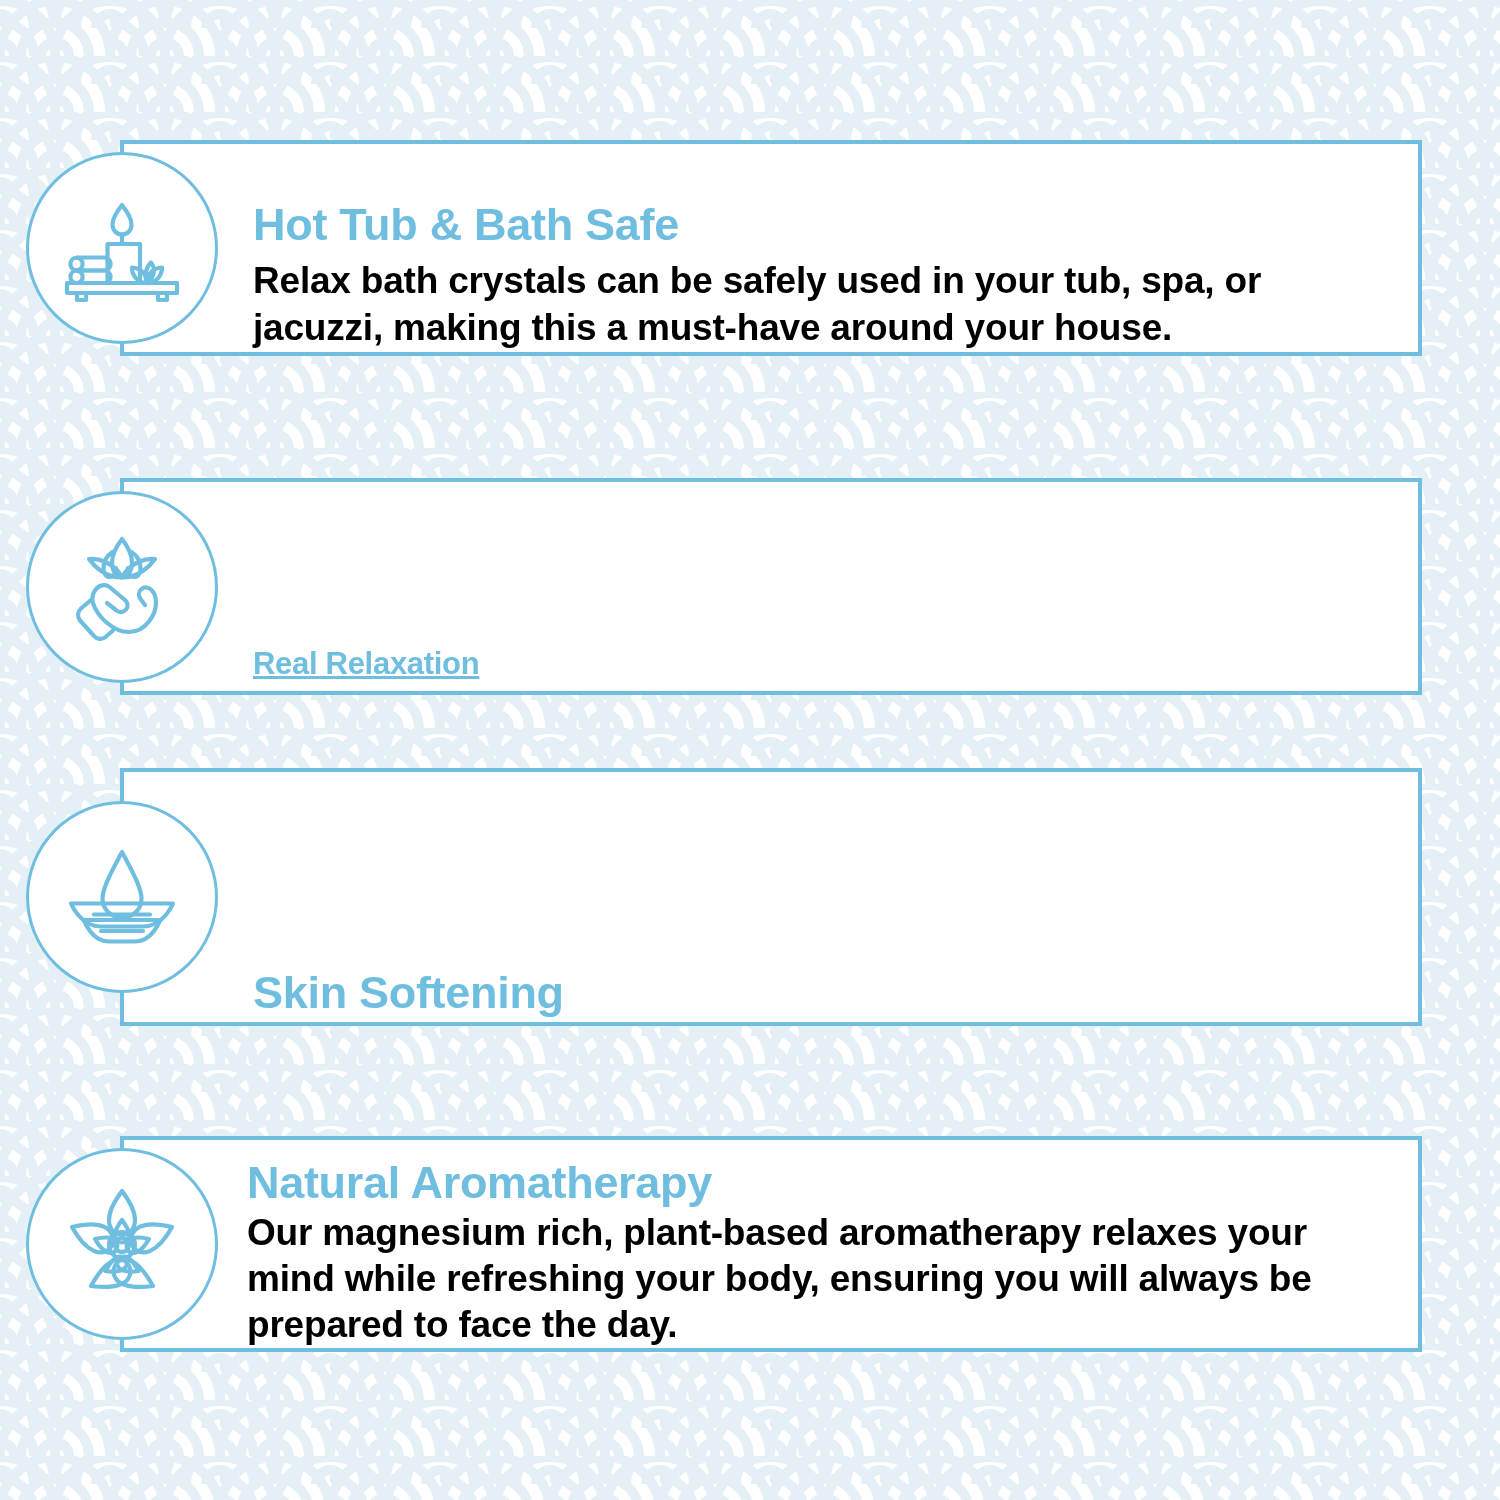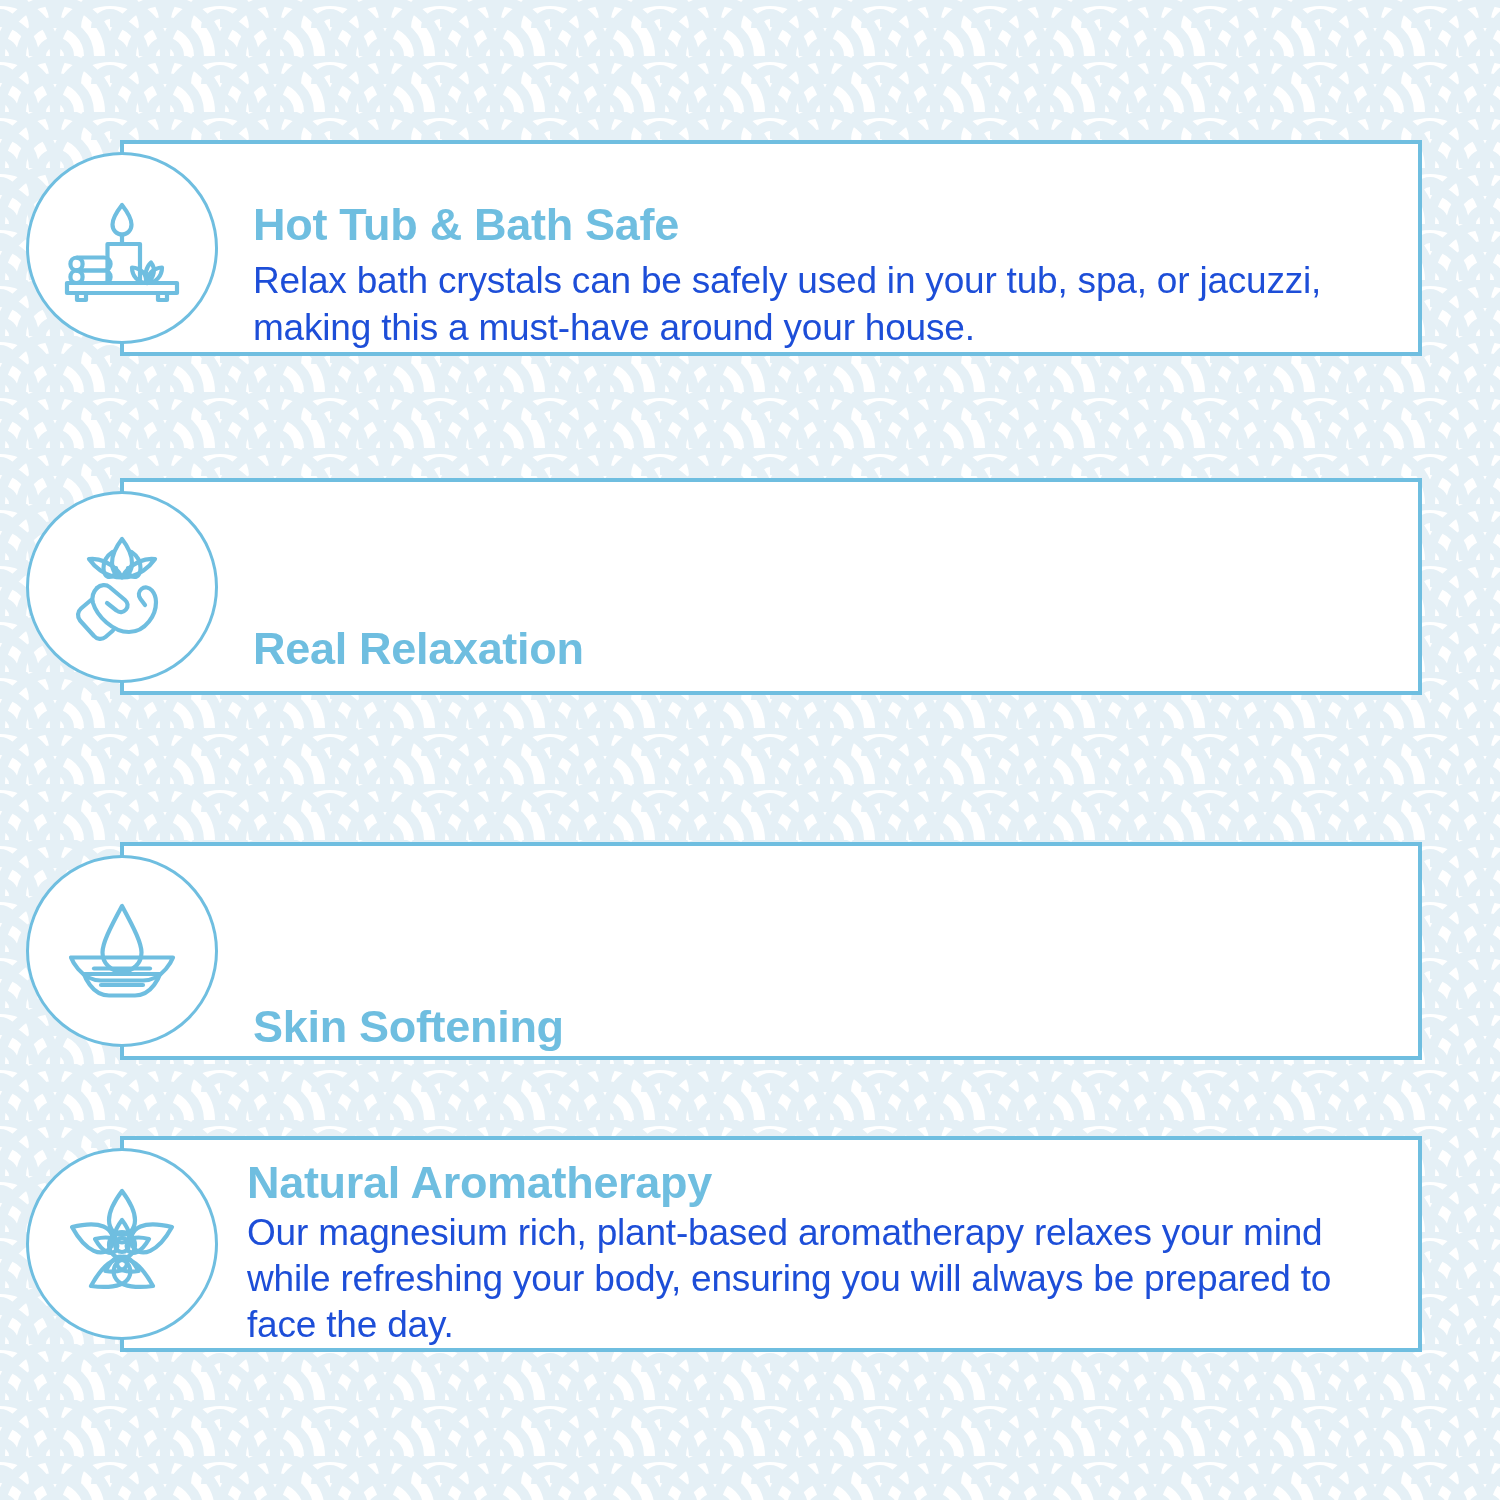--- a/index.html
+++ b/index.html
@@ -39,21 +39,21 @@
     left: 120px;
     width: 1302px;
     border: 4px solid #6FBEE0;
     background: #ffffff;
     display: flex;
     align-items: flex-end;
   }
 
   .card-1 { top: 140px; height: 216px; }
   .card-2 { top: 478px; height: 217px; }
-  .card-3 { top: 842px; height: 218px; }
+  .card-3 { top: 768px; height: 258px; }
   .card-4 { top: 1136px; height: 216px; }
 
   
   .icon-badge {
     position: absolute;
     left: -98px;
     top: 50%;
     transform: translateY(-50%);
     width: 192px;
     height: 192px;
@@ -78,34 +78,34 @@
     color: #6FBEE0;
     font-size: 44px;
     font-weight: bold;
     line-height: 1.12;
     letter-spacing: -0.3px;
     margin-bottom: 6px;
     white-space: nowrap;
   }
 
   .card-desc {
-    color: #1d4ed8;
+    color: #000000;
     font-size: 37px;
-    font-weight: normal;
+    font-weight: bold;
     line-height: 1.27;
     letter-spacing: -0.2px;
   }
 
   
   .card-1 .card-body { padding-left: 129px; }
   .card-1 .card-title { font-size: 45px; margin-bottom: 8px; }
   .card-1 .card-desc  { font-size: 37px; }
 
   .card-2 .card-body { padding-left: 129px; }
-  .card-2 .card-title { font-size: 45px; margin-bottom: 17px; }
+  .card-2 .card-title { font-size: 31px; margin-bottom: 9px; text-decoration: underline; }
   .card-2 .card-desc  { font-size: 37px; }
 
   .card-3 .card-body { padding-left: 129px; }
   .card-3 .card-title { font-size: 45px; margin-bottom: 4px; }
   .card-3 .card-desc  { font-size: 37px; }
 
   .card-4 .card-body { padding-left: 123px; }
   .card-4 .card-title { font-size: 45px; margin-bottom: 2px; margin-top: 37px; }
   .card-4 .card-desc  { font-size: 37px; line-height: 1.24; }
 </style>

